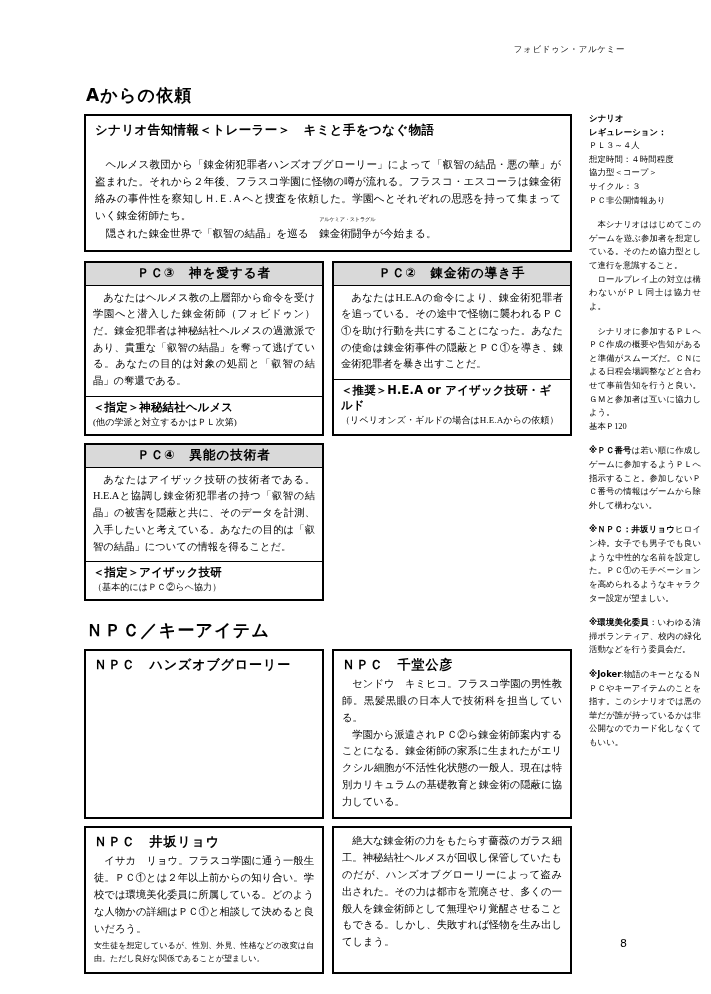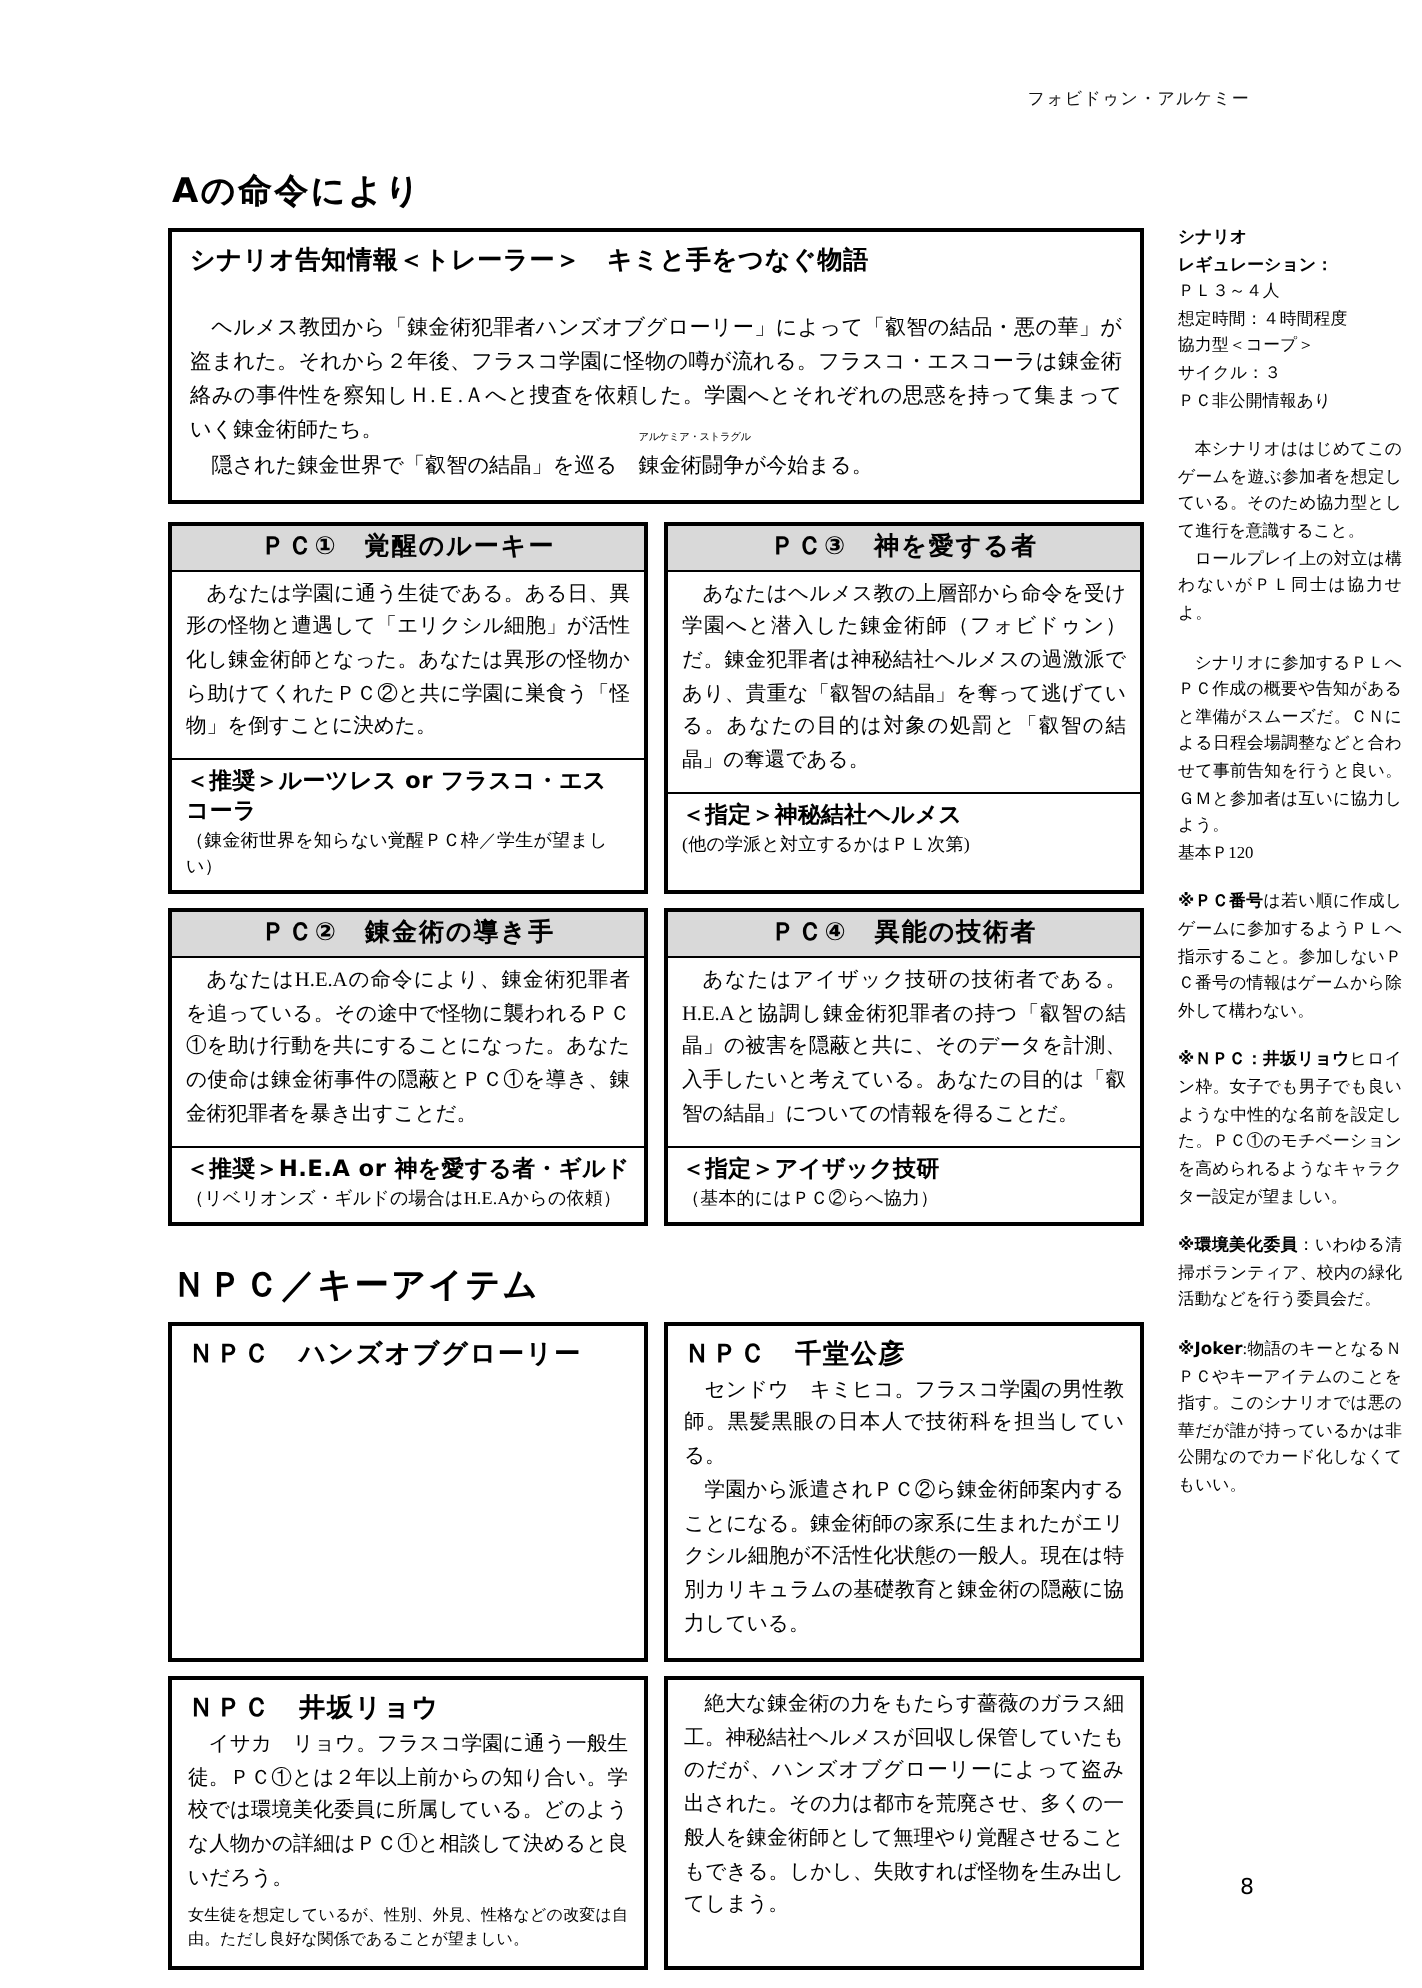--- a/index.html
+++ b/index.html
@@ -215,53 +215,45 @@
 </style>
 </head>
 <body>
 
 <div class="page">
 
   <div class="running-head">フォビドゥン・アルケミー</div>
 
   <div class="main-col">
 
-    <h2 class="section-title">Aの命令により</h2>
+    <h2 class="section-title">Aからの依頼</h2>
 
     <div class="trailer-box">
       <div class="trailer-title">シナリオ告知情報＜トレーラー＞　キミと手をつなぐ物語</div>
       <p class="trailer-p">ヘルメス教団から「錬金術犯罪者ハンズオブグローリー」によって「叡智の結品・悪の華」が盗まれた。それから２年後、フラスコ学園に怪物の噂が流れる。フラスコ・エスコーラは錬金術絡みの事件性を察知しＨ.Ｅ.Ａへと捜査を依頼した。学園へとそれぞれの思惑を持って集まっていく錬金術師たち。</p>
       <p class="trailer-p"><span>隠された錬金世界で「叡智の結晶」を巡る</span><span class="ruby"><span class="rt">アルケミア・ストラグル</span><span>錬金術闘争</span></span><span>が今始まる。</span></p>
     </div>
 
     <div class="pc-grid">
 
-      <div class="pc-card">
-        <div class="pc-head">ＰＣ①　覚醒のルーキー</div>
-        <div class="pc-body">あなたは学園に通う生徒である。ある日、異形の怪物と遭遇して「エリクシル細胞」が活性化し錬金術師となった。あなたは異形の怪物から助けてくれたＰＣ②と共に学園に巣食う「怪物」を倒すことに決めた。</div>
-        <div class="pc-foot">
-          <div class="pc-foot-main">＜推奨＞ルーツレス or フラスコ・エスコーラ</div>
-          <div class="pc-foot-sub">（錬金術世界を知らない覚醒ＰＣ枠／学生が望ましい）</div>
-        </div>
-      </div>
 
       <div class="pc-card">
         <div class="pc-head">ＰＣ③　神を愛する者</div>
         <div class="pc-body">あなたはヘルメス教の上層部から命令を受け学園へと潜入した錬金術師（フォビドゥン）だ。錬金犯罪者は神秘結社ヘルメスの過激派であり、貴重な「叡智の結晶」を奪って逃げている。あなたの目的は対象の処罰と「叡智の結晶」の奪還である。</div>
         <div class="pc-foot">
           <div class="pc-foot-main">＜指定＞神秘結社ヘルメス</div>
           <div class="pc-foot-sub">(他の学派と対立するかはＰＬ次第)</div>
         </div>
       </div>
 
       <div class="pc-card">
         <div class="pc-head">ＰＣ②　錬金術の導き手</div>
         <div class="pc-body">あなたはH.E.Aの命令により、錬金術犯罪者を追っている。その途中で怪物に襲われるＰＣ①を助け行動を共にすることになった。あなたの使命は錬金術事件の隠蔽とＰＣ①を導き、錬金術犯罪者を暴き出すことだ。</div>
         <div class="pc-foot">
-          <div class="pc-foot-main">＜推奨＞H.E.A or 神を愛する者・ギルド</div>
+          <div class="pc-foot-main">＜推奨＞H.E.A or アイザック技研・ギルド</div>
           <div class="pc-foot-sub">（リベリオンズ・ギルドの場合はH.E.Aからの依頼）</div>
         </div>
       </div>
 
       <div class="pc-card">
         <div class="pc-head">ＰＣ④　異能の技術者</div>
         <div class="pc-body">あなたはアイザック技研の技術者である。H.E.Aと協調し錬金術犯罪者の持つ「叡智の結晶」の被害を隠蔽と共に、そのデータを計測、入手したいと考えている。あなたの目的は「叡智の結晶」についての情報を得ることだ。</div>
         <div class="pc-foot">
           <div class="pc-foot-main">＜指定＞アイザック技研</div>
           <div class="pc-foot-sub">（基本的にはＰＣ②らへ協力）</div>

